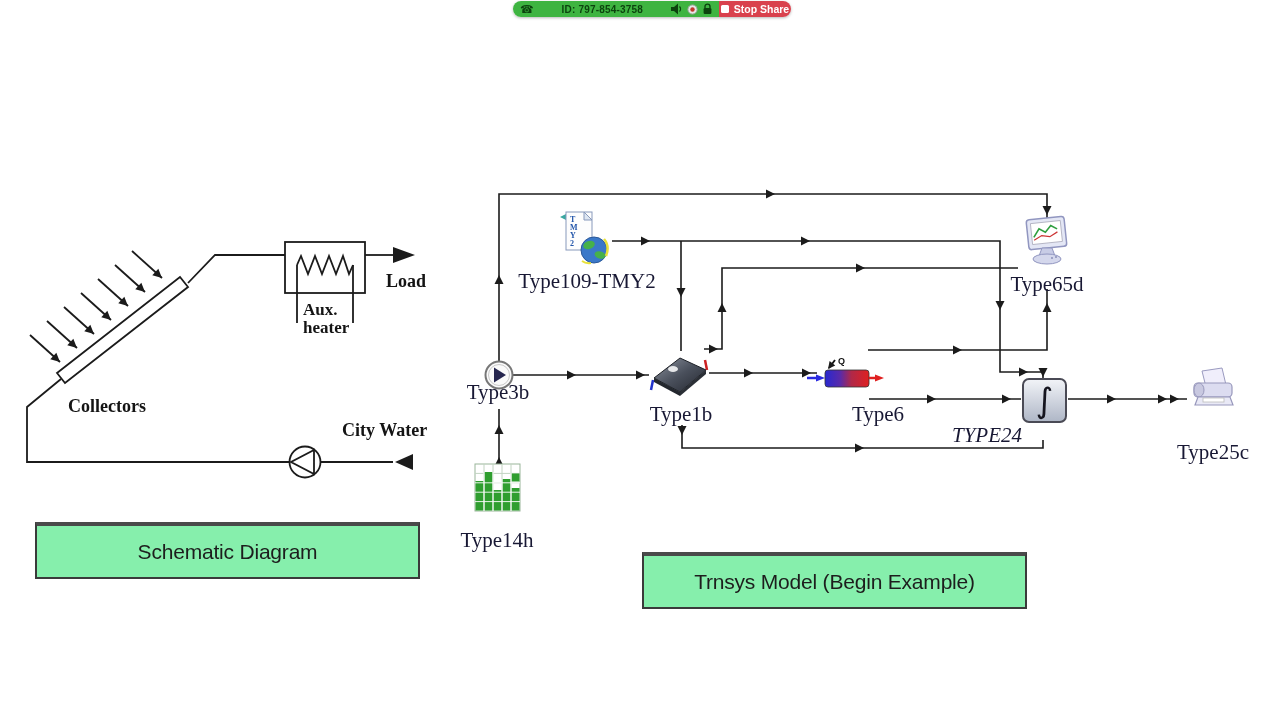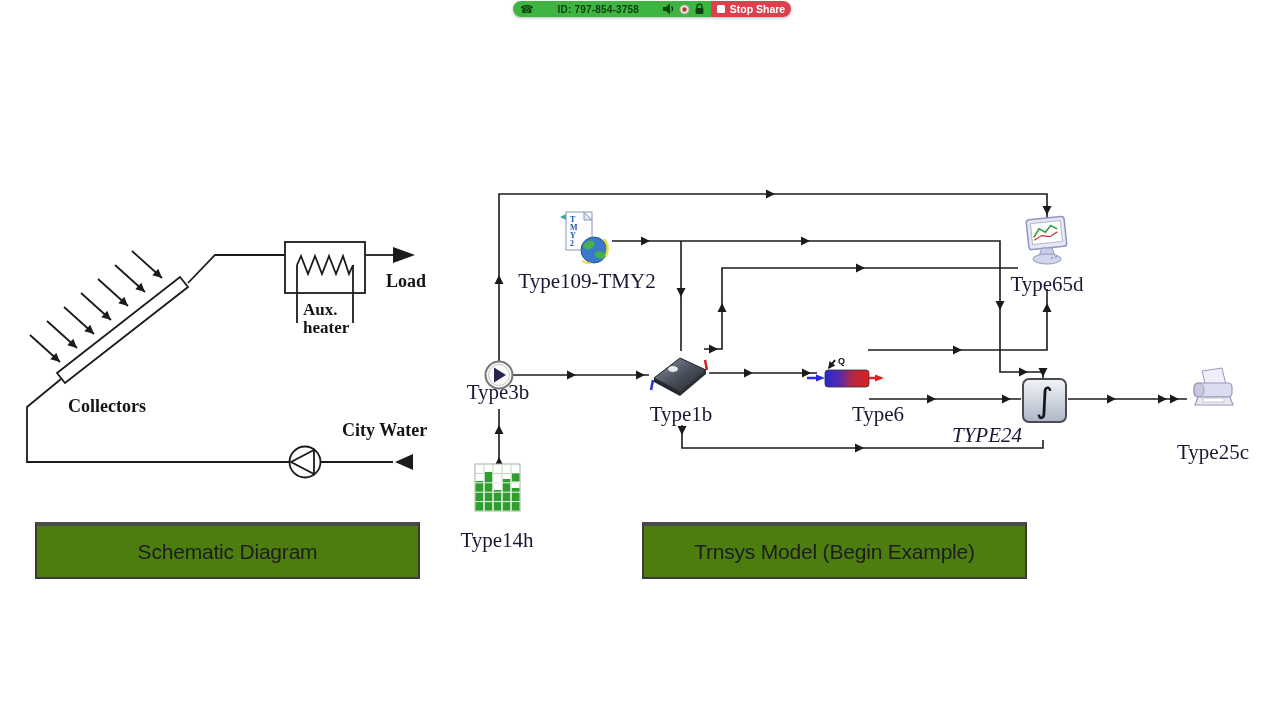--- a/index.html
+++ b/index.html
@@ -4,33 +4,33 @@
 <style>
   html,body{margin:0;padding:0;background:#ffffff;}
   #canvas{position:relative;width:1280px;height:720px;background:#ffffff;overflow:hidden;
           font-family:"Liberation Sans",sans-serif;}
 
   
   .share-pill{position:absolute;left:513px;top:1px;width:278px;height:16px;display:flex;
               border-radius:8px;box-shadow:0 1px 3px rgba(0,0,0,.28);overflow:hidden;}
   .pill-green{flex:1;display:flex;align-items:center;gap:4px;padding:0 6px 0 7px;}
   .pill-id{flex:1;text-align:center;font-size:10px;font-weight:bold;letter-spacing:.2px;}
-  .pill-red{width:80px;display:flex;align-items:center;justify-content:center;gap:5px;cursor:pointer;}
+  .pill-red{width:72px;display:flex;align-items:center;justify-content:center;gap:5px;cursor:pointer;}
   .stop-label{color:#fff;font-size:10.5px;font-weight:bold;}
   .stop-square{width:8px;height:8px;background:#fff;border-radius:1.5px;}
   .phone-glyph{font-size:11px;line-height:11px;}
 
   
   .slide-title{position:absolute;left:96px;top:80px;font-size:46px;letter-spacing:1.2px;
                color:#111;white-space:nowrap;}
-  .caption-box{position:absolute;top:522px;width:381px;height:51px;background:#4d7c0f;
+  .caption-box{position:absolute;top:522px;width:381px;height:51px;background:#86efac;
                border:2px solid #3a3a3a;border-top:4px solid #4a4a4a;display:flex;
                align-items:center;justify-content:center;}
   .caption-box span{font-size:21px;color:#1d1d1d;letter-spacing:-.2px;}
-  .box-left{left:35px;} .box-right{left:642px;}
+  .box-left{left:35px;} .box-right{left:642px;margin-top:30px;}
 
   
   .svg-abs{position:absolute;}
   .node-label{position:absolute;transform:translateX(-50%);font-family:"Liberation Serif",serif;
               font-size:21px;color:#181834;white-space:nowrap;}
 </style>
 </head>
 <body>
 
 <div id="canvas">

